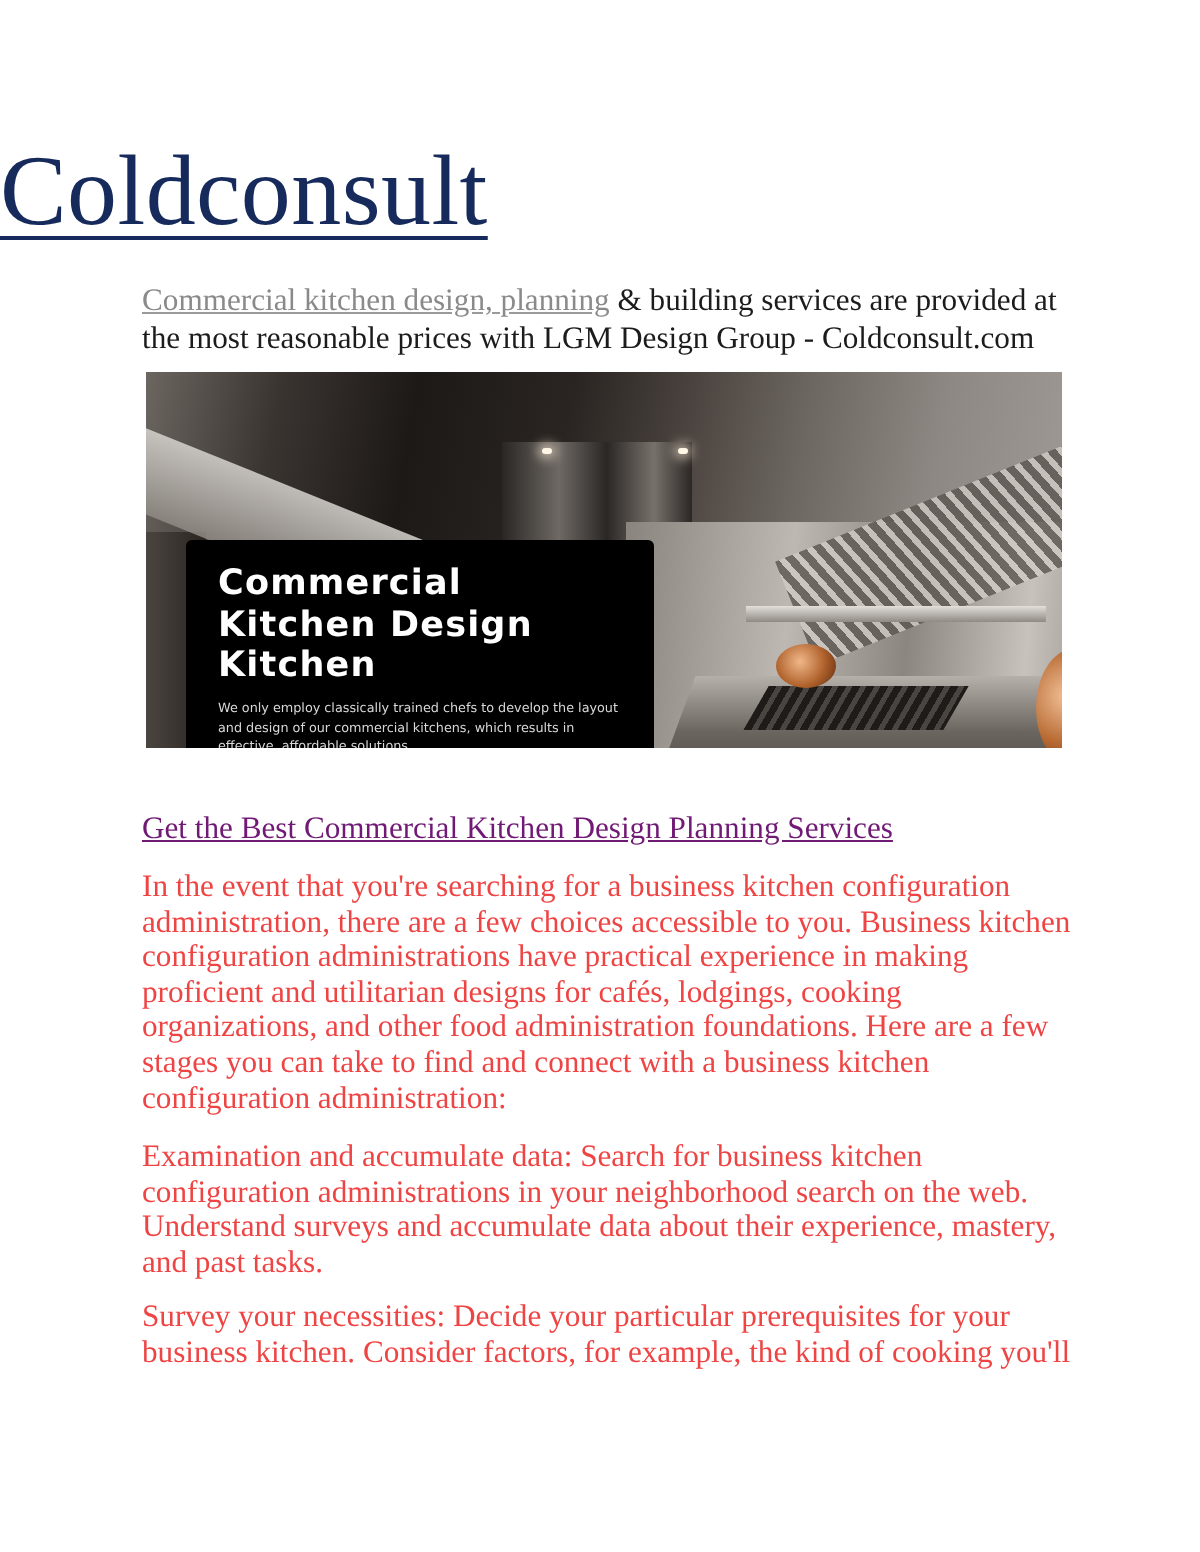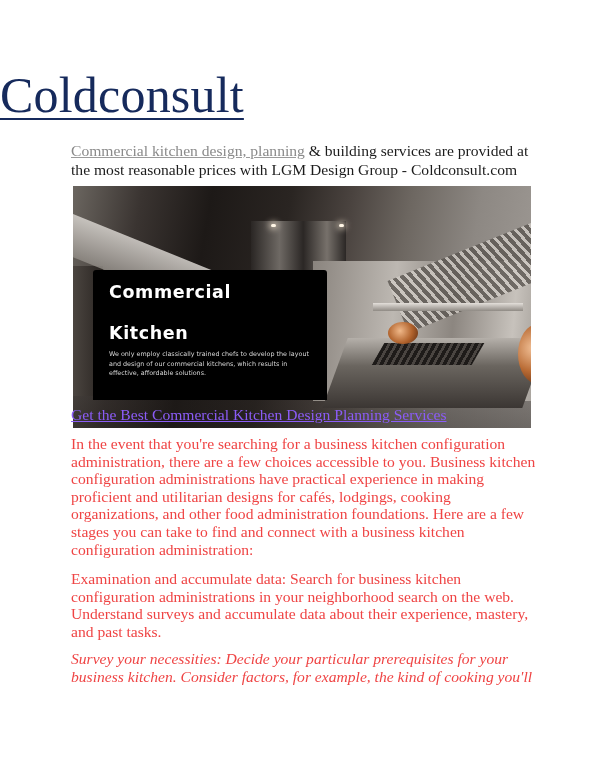--- a/index.html
+++ b/index.html
@@ -52,21 +52,21 @@
     color: #8a8a8a;
     text-decoration: underline;
     text-decoration-color: #9a9a9a;
     text-align: right;
   }
   .hero {
     position: absolute;
     left: 73px;
     top: 186px;
     width: 458px;
-    height: 242px;
+    height: 188px;
     overflow: hidden;
     background:
       linear-gradient(180deg, rgba(20,16,14,0.0) 0%, rgba(20,16,14,0.0) 60%, rgba(30,26,24,0.4) 100%),
       linear-gradient(100deg, #6b6660 0%, #3a3431 14%, #1d1917 28%, #2a2522 44%, #4a433f 56%, #6d6761 68%, #8d8883 82%, #a29d98 100%);
   }
   
   .hero .hood-left {
     position: absolute; left: -20px; top: 20px; width: 190px; height: 40px;
     background: linear-gradient(180deg, #d8d4cf 0%, #8f8a84 100%);
     transform: rotate(22deg); transform-origin: left top; opacity: 0.85;
@@ -152,36 +152,36 @@
   .section-link {
     position: absolute;
     left: 71px;
     top: 405px;
     margin: 0;
     font-family: "Liberation Serif", "DejaVu Serif", serif;
     font-size: 15.6px;
     line-height: 19px;
   }
   .section-link a {
-    color: #8b5cf6;
+    color: #701a75;
     text-decoration: underline;
   }
   .para {
     position: absolute;
     left: 71px;
     width: 470px;
     margin: 0;
     font-family: "Liberation Serif", "DejaVu Serif", serif;
     font-size: 15.6px;
     line-height: 17.6px;
     color: #ef4444;
   }
   .para-1 { top: 435px; }
   .para-2 { top: 570px; }
-  .para-3 { top: 650px; font-style: italic; }
+  .para-3 { top: 650px; }
 </style>
 </head>
 <body>
 
 <div class="page">
 
   <h1 class="site-title">
     <a>Coldconsult</a>
   </h1>
 
@@ -197,21 +197,21 @@
     <div class="hood-right"></div>
     <div class="shelf"></div>
     <div class="counter"></div>
     <div class="grill"></div>
     <div class="pot-1"></div>
     <div class="pot-2"></div>
 
     <div class="hero-card">
       <h2 class="hero-card-title">
         <span>Commercial</span><br>
-        <br>
+        <span>Kitchen Design</span><br>
         <span>Kitchen</span>
       </h2>
       <p class="hero-card-text">We only employ classically trained chefs to develop the layout and design of our commercial kitchens, which results in effective, affordable solutions.</p>
     </div>
   </div>
 
   <p class="section-link">
     <a>Get the Best Commercial Kitchen Design Planning Services</a>
   </p>
 

